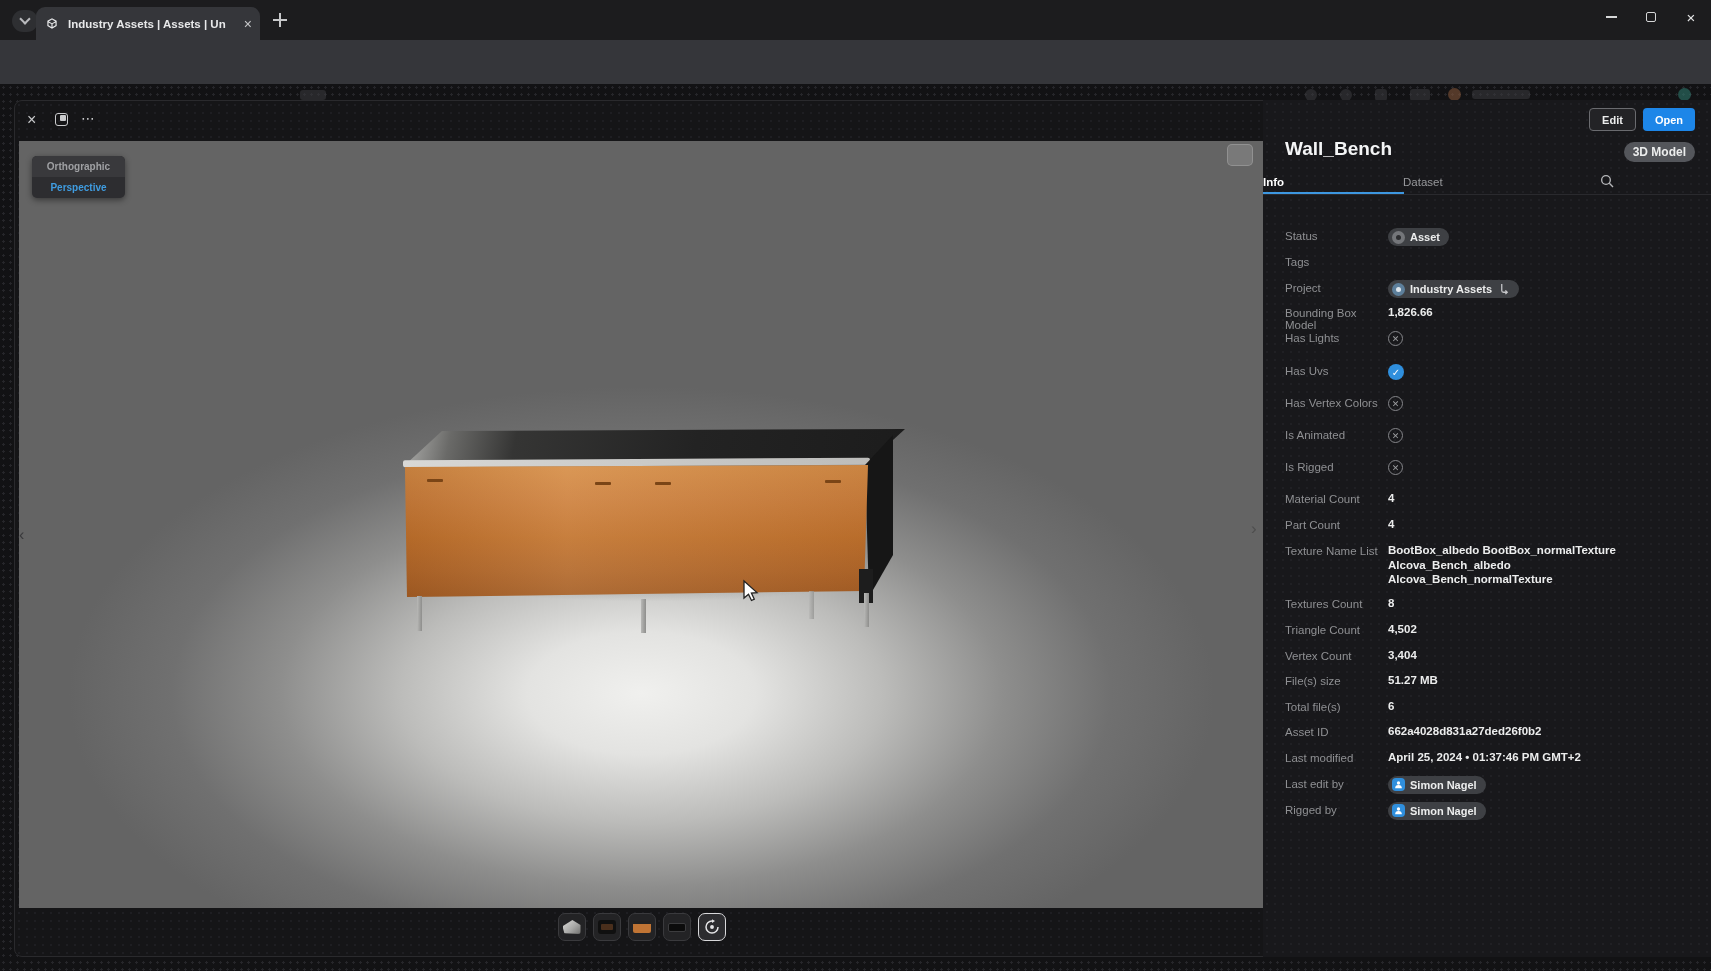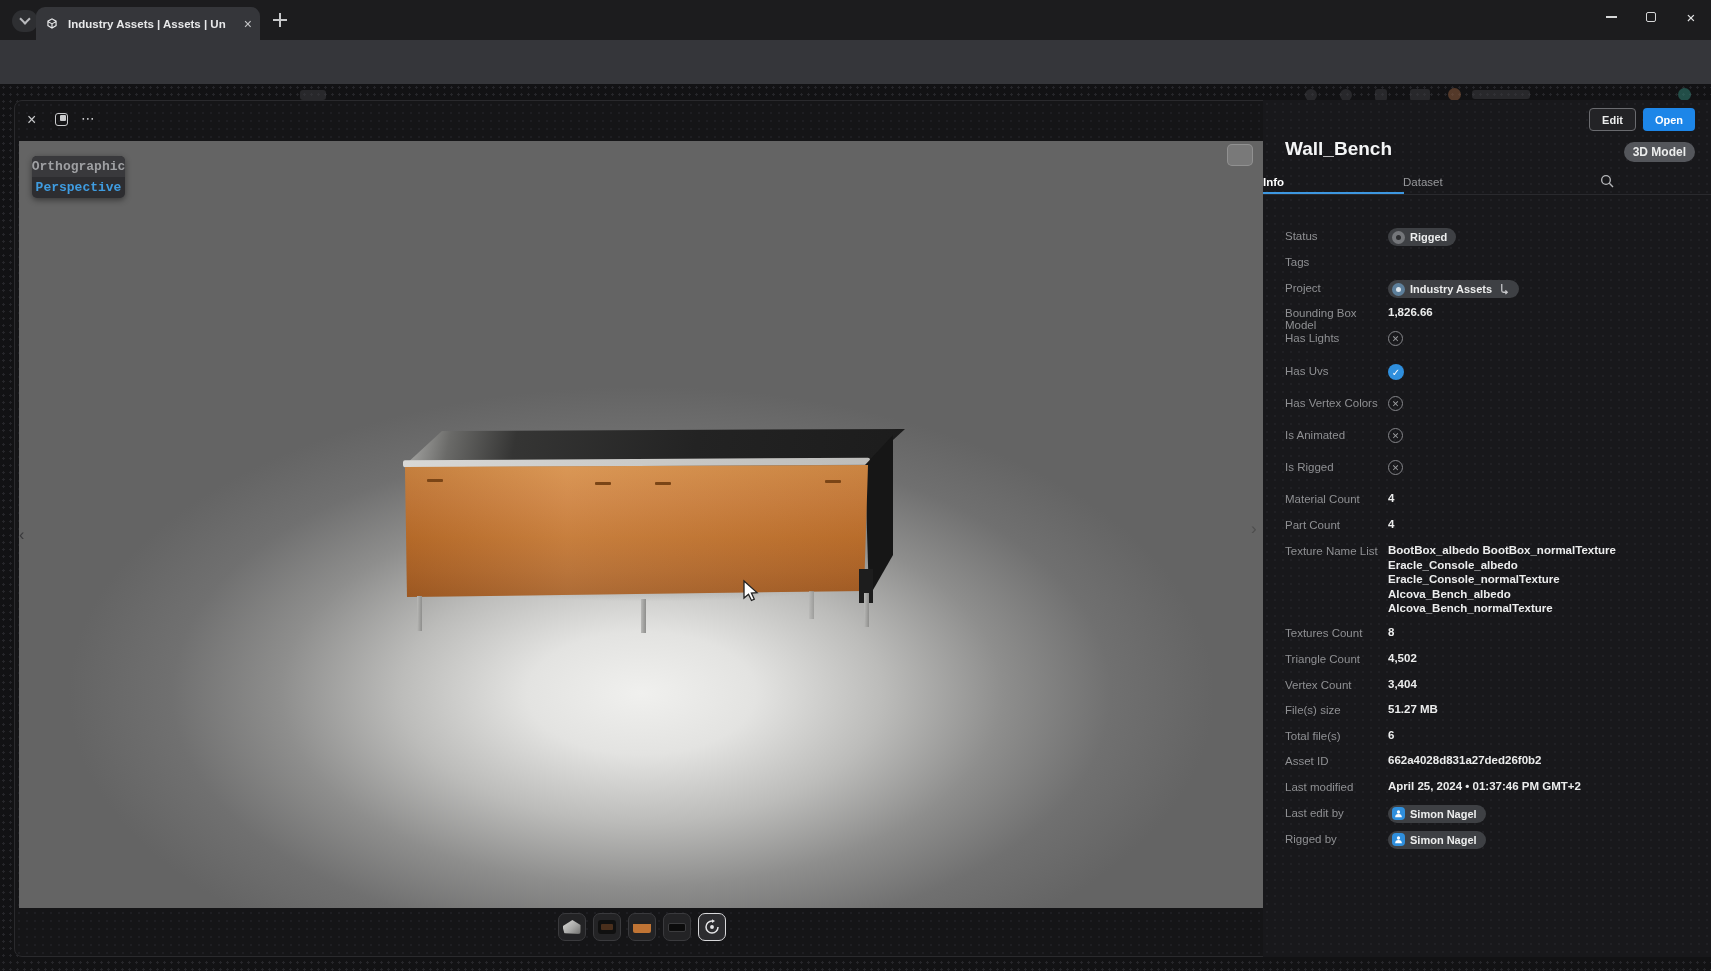--- a/index.html
+++ b/index.html
@@ -72,21 +72,21 @@
   .expand-ico::after { content:""; position:absolute; right:1px; top:1px; width:6px; height:6px;
     background:#c9cacc; border-radius:1px; }
 
   
   #viewport { left:4px; top:40px; width:1245px; height:767px; position:absolute; overflow:hidden;
     background:radial-gradient(ellipse 46% 40% at 50% 72%, #f0f0ee 0%, #e3e3e1 20%, #bcbcba 42%,
       #8e8e8d 63%, #707070 82%, #646464 100%), #676767; }
   #camdrop { left:13px; top:15px; width:93px; position:absolute; background:#2d2d30;
     border-radius:5px; box-shadow:0 2px 6px rgba(0,0,0,.45); overflow:hidden; }
   .cam-opt { height:21px; display:flex; align-items:center; justify-content:center;
-    font-size:13px; font-weight:700;font-family:Liberation Mono, monospace; }
+    font-size:10px; font-weight:700; }
   .cam-opt.ortho { color:#9fa0a3; background:#39393c; }
   .cam-opt.persp { color:#3f9ce0; }
   #vp-corner-btn { position:absolute; left:1208px; top:3px; width:26px; height:22px;
     border-radius:5px; background:rgba(255,255,255,.14); border:1px solid rgba(255,255,255,.18); }
   #panel-collapse { position:absolute; left:1232px; top:378px; color:#4e4e4e; font-size:17px; }
   #left-collapse { position:absolute; left:4px; top:425px; color:#3a3a3c; font-size:16px; }
 
   
   .bench-shadow { position:absolute; left:360px; top:418px; width:540px; height:50px;
     background:radial-gradient(ellipse 50% 50% at 50% 50%, rgba(40,40,38,.22), rgba(0,0,0,0) 70%); }
@@ -335,21 +335,21 @@
     <div id="tabs-divider"></div>
 
     <div id="fields">
 
       <div class="row h26">
         <span class="lbl">Status</span>
         <span class="pill">
           <span class="ico">
               <span></span>
             </span>
-          <span>Rigged</span>
+          <span>Asset</span>
         </span>
       </div>
 
       <div class="row h26">
         <span class="lbl">Tags</span>
         <span class="val"></span>
       </div>
 
       <div class="row h25">
         <span class="lbl">Project</span>
@@ -401,21 +401,20 @@
 
       <div class="row h26">
         <span class="lbl">Part Count</span>
         <span class="val">4</span>
       </div>
 
       <div class="row texblock">
         <span class="lbl">Texture Name List</span>
         <span class="val">
           <span style="display:block">BootBox_albedo BootBox_normalTexture</span>
-          <span style="display:block">Eracle_Console_albedo Eracle_Console_normalTexture</span>
           <span style="display:block">Alcova_Bench_albedo Alcova_Bench_normalTexture</span>
         </span>
       </div>
 
       <div class="row h26">
         <span class="lbl">Textures Count</span>
         <span class="val">8</span>
       </div>
 
       <div class="row h26">

